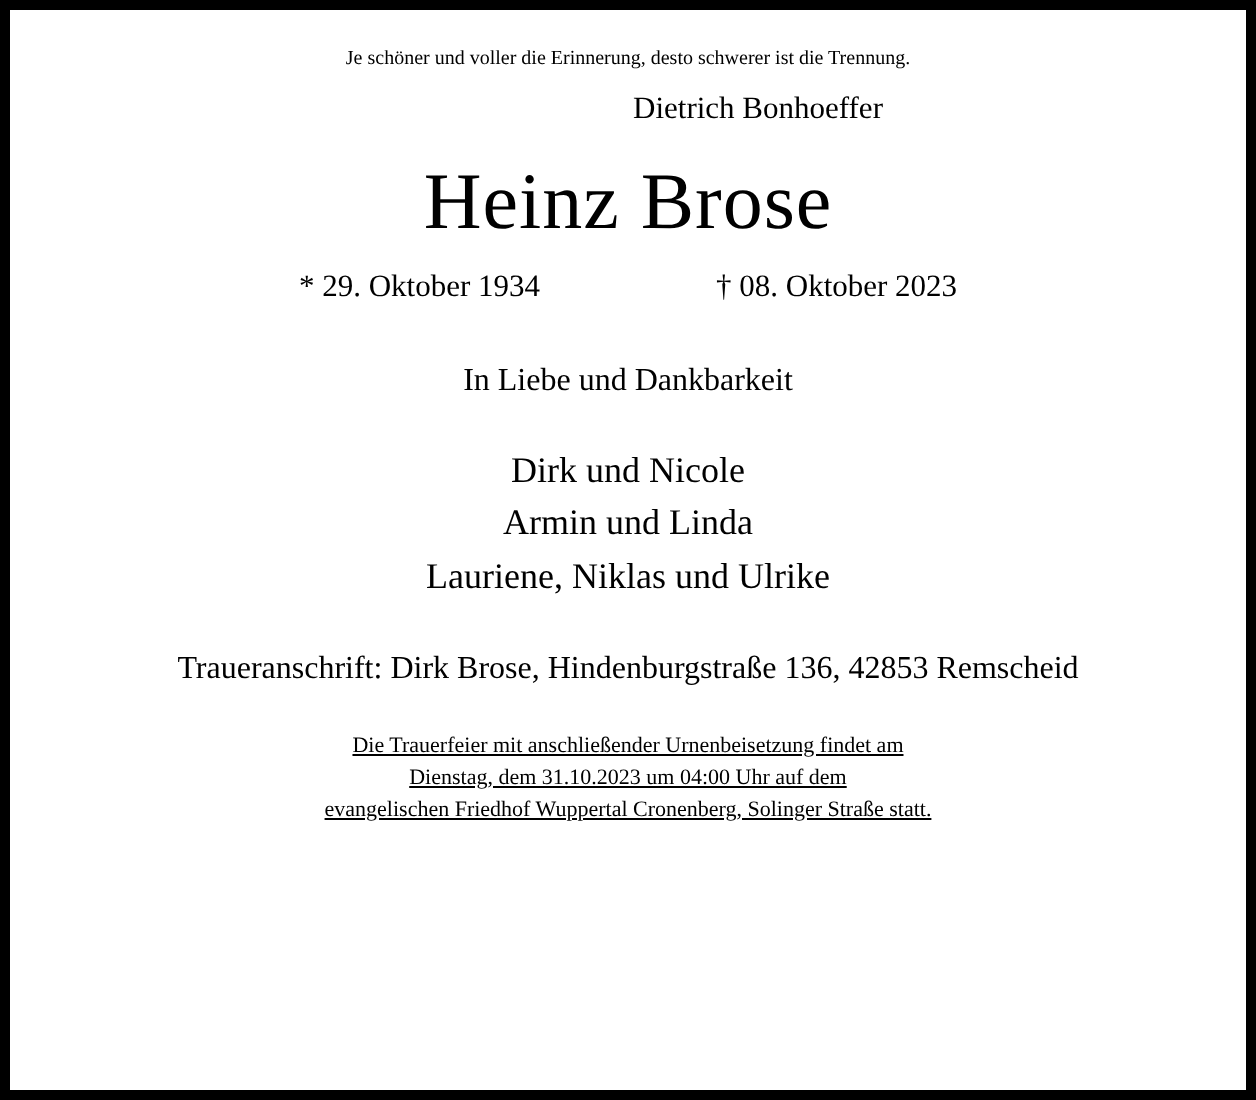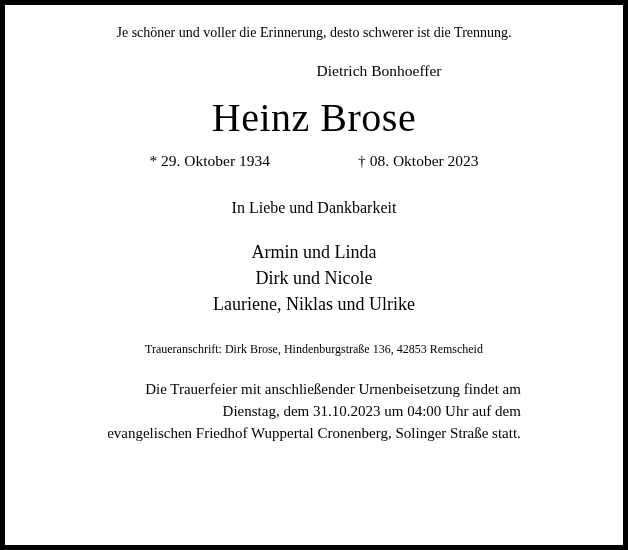--- a/index.html
+++ b/index.html
@@ -19,34 +19,34 @@
     width: 628px;
     height: 550px;
     border: 5px solid #000000;
     background: #ffffff;
     padding: 16px 18px 10px 18px;
     display: flex;
     flex-direction: column;
     align-items: center;
   }
   .quote {
-    font-size: 14px;
+    font-size: 10px;
     line-height: 1.38;
     margin-top: 2px;
   }
   .quote-line {
     display: block;
     white-space: nowrap;
   }
   .quote-author {
     width: 100%;
     text-align: center;
     font-size: 15.5px;
     line-height: 1.38;
-    margin-top: 18px;
+    margin-top: 7px;
     padding-left: 130px;
     box-sizing: border-box;
   }
   .name {
     font-size: 40px;
     line-height: 1.1;
     text-align: center;
     margin-top: 14px;
     letter-spacing: 0.5px;
   }
@@ -70,28 +70,29 @@
     text-align: center;
     font-size: 18px;
     line-height: 1.45;
     margin-top: 20px;
   }
   .family span {
     display: block;
   }
   .address {
     text-align: right;
-    font-size: 12px;
+    font-size: 16px;
     margin-top: 25px;
   }
   .ceremony {
-    text-align: right;
-    font-size: 15px;
+    text-align: center;
+    font-size: 11px;
     line-height: 1.45;
     margin-top: 22px;
+    text-decoration: underline;
   }
   .ceremony span {
     display: block;
   }
 </style>
 </head>
 <body>
 
 <div class="notice">
 
@@ -105,22 +106,22 @@
   <div class="dates">
     <span>* 29. Oktober 1934</span>
     <span>† 08. Oktober 2023</span>
   </div>
 
   <div class="dedication">
     <span>In Liebe und Dankbarkeit</span>
   </div>
 
   <div class="family">
+    <span>Dirk und Nicole</span>
     <span>Armin und Linda</span>
-    <span>Dirk und Nicole</span>
     <span>Lauriene, Niklas und Ulrike</span>
   </div>
 
   <div class="address">Traueranschrift:  Dirk Brose, Hindenburgstraße 136, 42853 Remscheid</div>
 
   <div class="ceremony">
     <span>Die Trauerfeier mit anschließender Urnenbeisetzung findet am</span>
     <span>Dienstag, dem 31.10.2023 um 04:00 Uhr auf dem</span>
     <span>evangelischen Friedhof Wuppertal Cronenberg, Solinger Straße statt.</span>
   </div>

